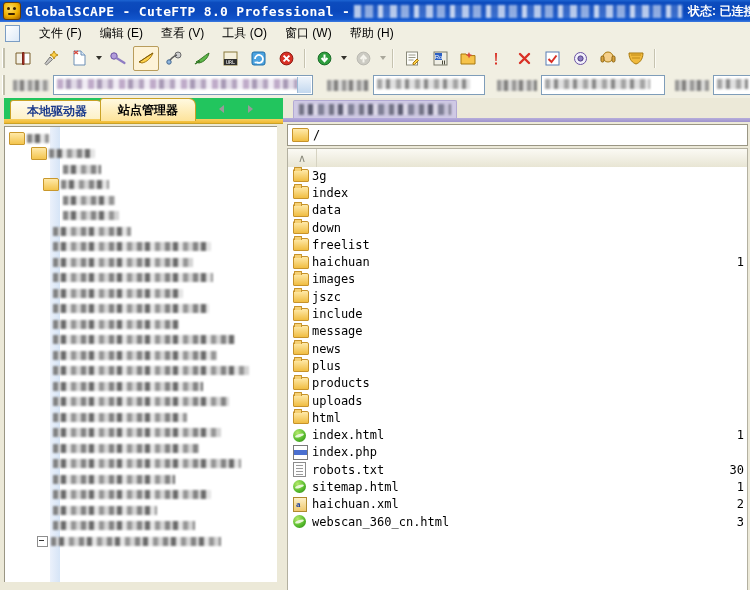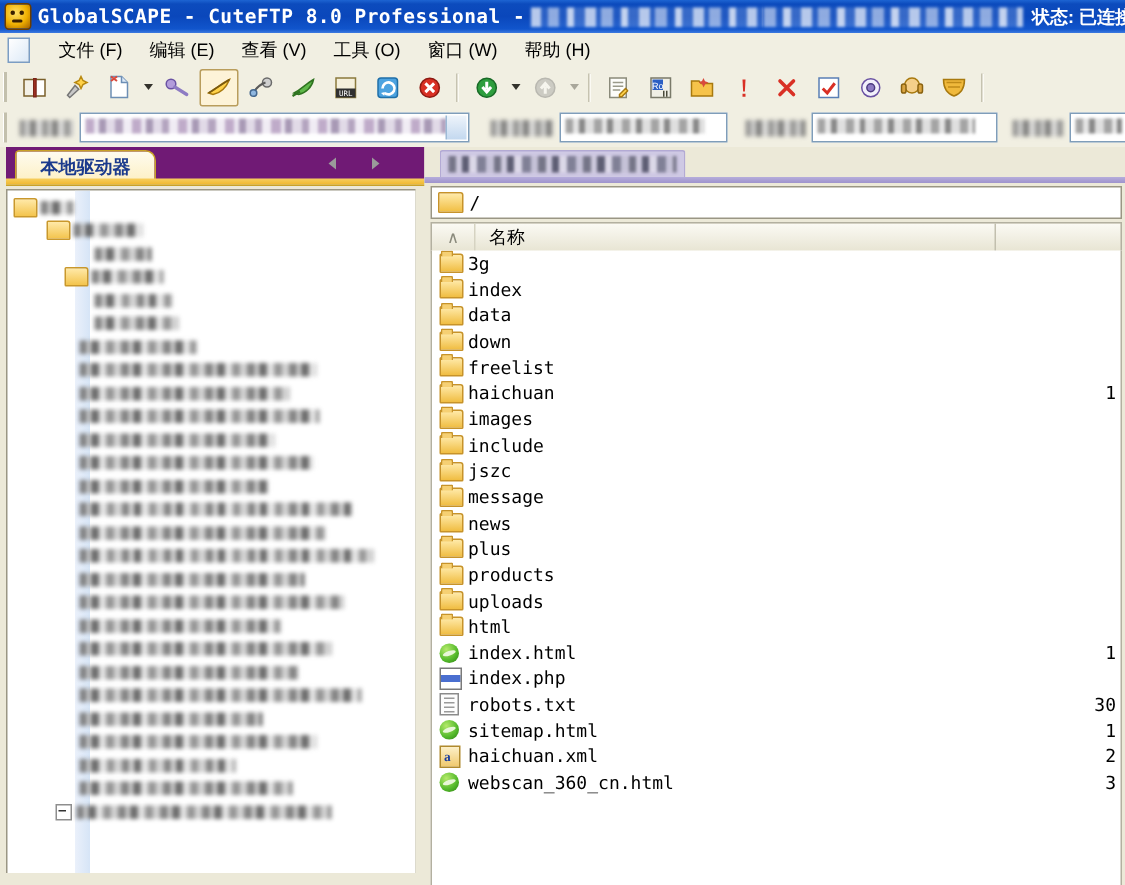--- a/index.html
+++ b/index.html
@@ -142,21 +142,21 @@
   }
   .combo-btn {
     position: absolute; right: 1px; top: 1px; width: 13px; bottom: 1px;
     background: linear-gradient(to bottom,#eef4fb,#c3d8ef);
     border-left: 1px solid #9dbad6;
   }
 
   
   .tabstrip {
     position: absolute; left: 0; top: 98px; width: 283px; height: 24px;
-    background: #701a75;
+    background: #22c55e;
   }
   .tab {
     position: absolute; top: 2px; height: 20px;
     font-size: 12px; font-weight: bold; color: #000;
     display: flex; align-items: center; justify-content: center;
     border: 1px solid #c9a227; border-bottom: none;
     border-radius: 3px 7px 0 0;
   }
   .tab.inactive {
     left: 10px; width: 92px;
@@ -557,20 +557,21 @@
     </div>
     <div class="blurlabel" style="width:34px; margin-left:10px"></div>
     <div class="blurfield plain" style="width:48px">
       <div class="inner"></div>
     </div>
 
   </div>
 
   <div class="tabstrip">
     <div class="tab inactive">本地驱动器</div>
+    <div class="tab active">站点管理器</div>
     <div class="tabnav">
       <i class="l"></i>
       <i class="r"></i>
     </div>
     <div class="tab-underline"></div>
   </div>
 
   <div class="leftpane">
     <div class="tgutter"></div>
     <div id="tree-rows">
@@ -673,21 +674,20 @@
       <div class="rtab-underline"></div>
     </div>
 
     <div class="pathbar">
       <div class="pf"></div>
       <span class="pathtext">/</span>
     </div>
 
     <div class="colhead">
       <div class="sortarrow">∧</div>
-      <div class="namecol">名称</div>
       <div class="sizecol"></div>
     </div>
 
     <div class="filelist">
       <div id="file-rows">
           <div class="frow">
             <span class="ic">
               <span class="ico-folder"></span>
             </span>
             <span class="nm">3g</span>
@@ -732,28 +732,28 @@
             <span class="ic">
               <span class="ico-folder"></span>
             </span>
             <span class="nm">images</span>
             <span class="sz"></span>
           </div>
           <div class="frow">
             <span class="ic">
               <span class="ico-folder"></span>
             </span>
+            <span class="nm">jszc</span>
+            <span class="sz"></span>
+          </div>
+          <div class="frow">
+            <span class="ic">
+              <span class="ico-folder"></span>
+            </span>
             <span class="nm">include</span>
-            <span class="sz"></span>
-          </div>
-          <div class="frow">
-            <span class="ic">
-              <span class="ico-folder"></span>
-            </span>
-            <span class="nm">jszc</span>
             <span class="sz"></span>
           </div>
           <div class="frow">
             <span class="ic">
               <span class="ico-folder"></span>
             </span>
             <span class="nm">message</span>
             <span class="sz"></span>
           </div>
           <div class="frow">

